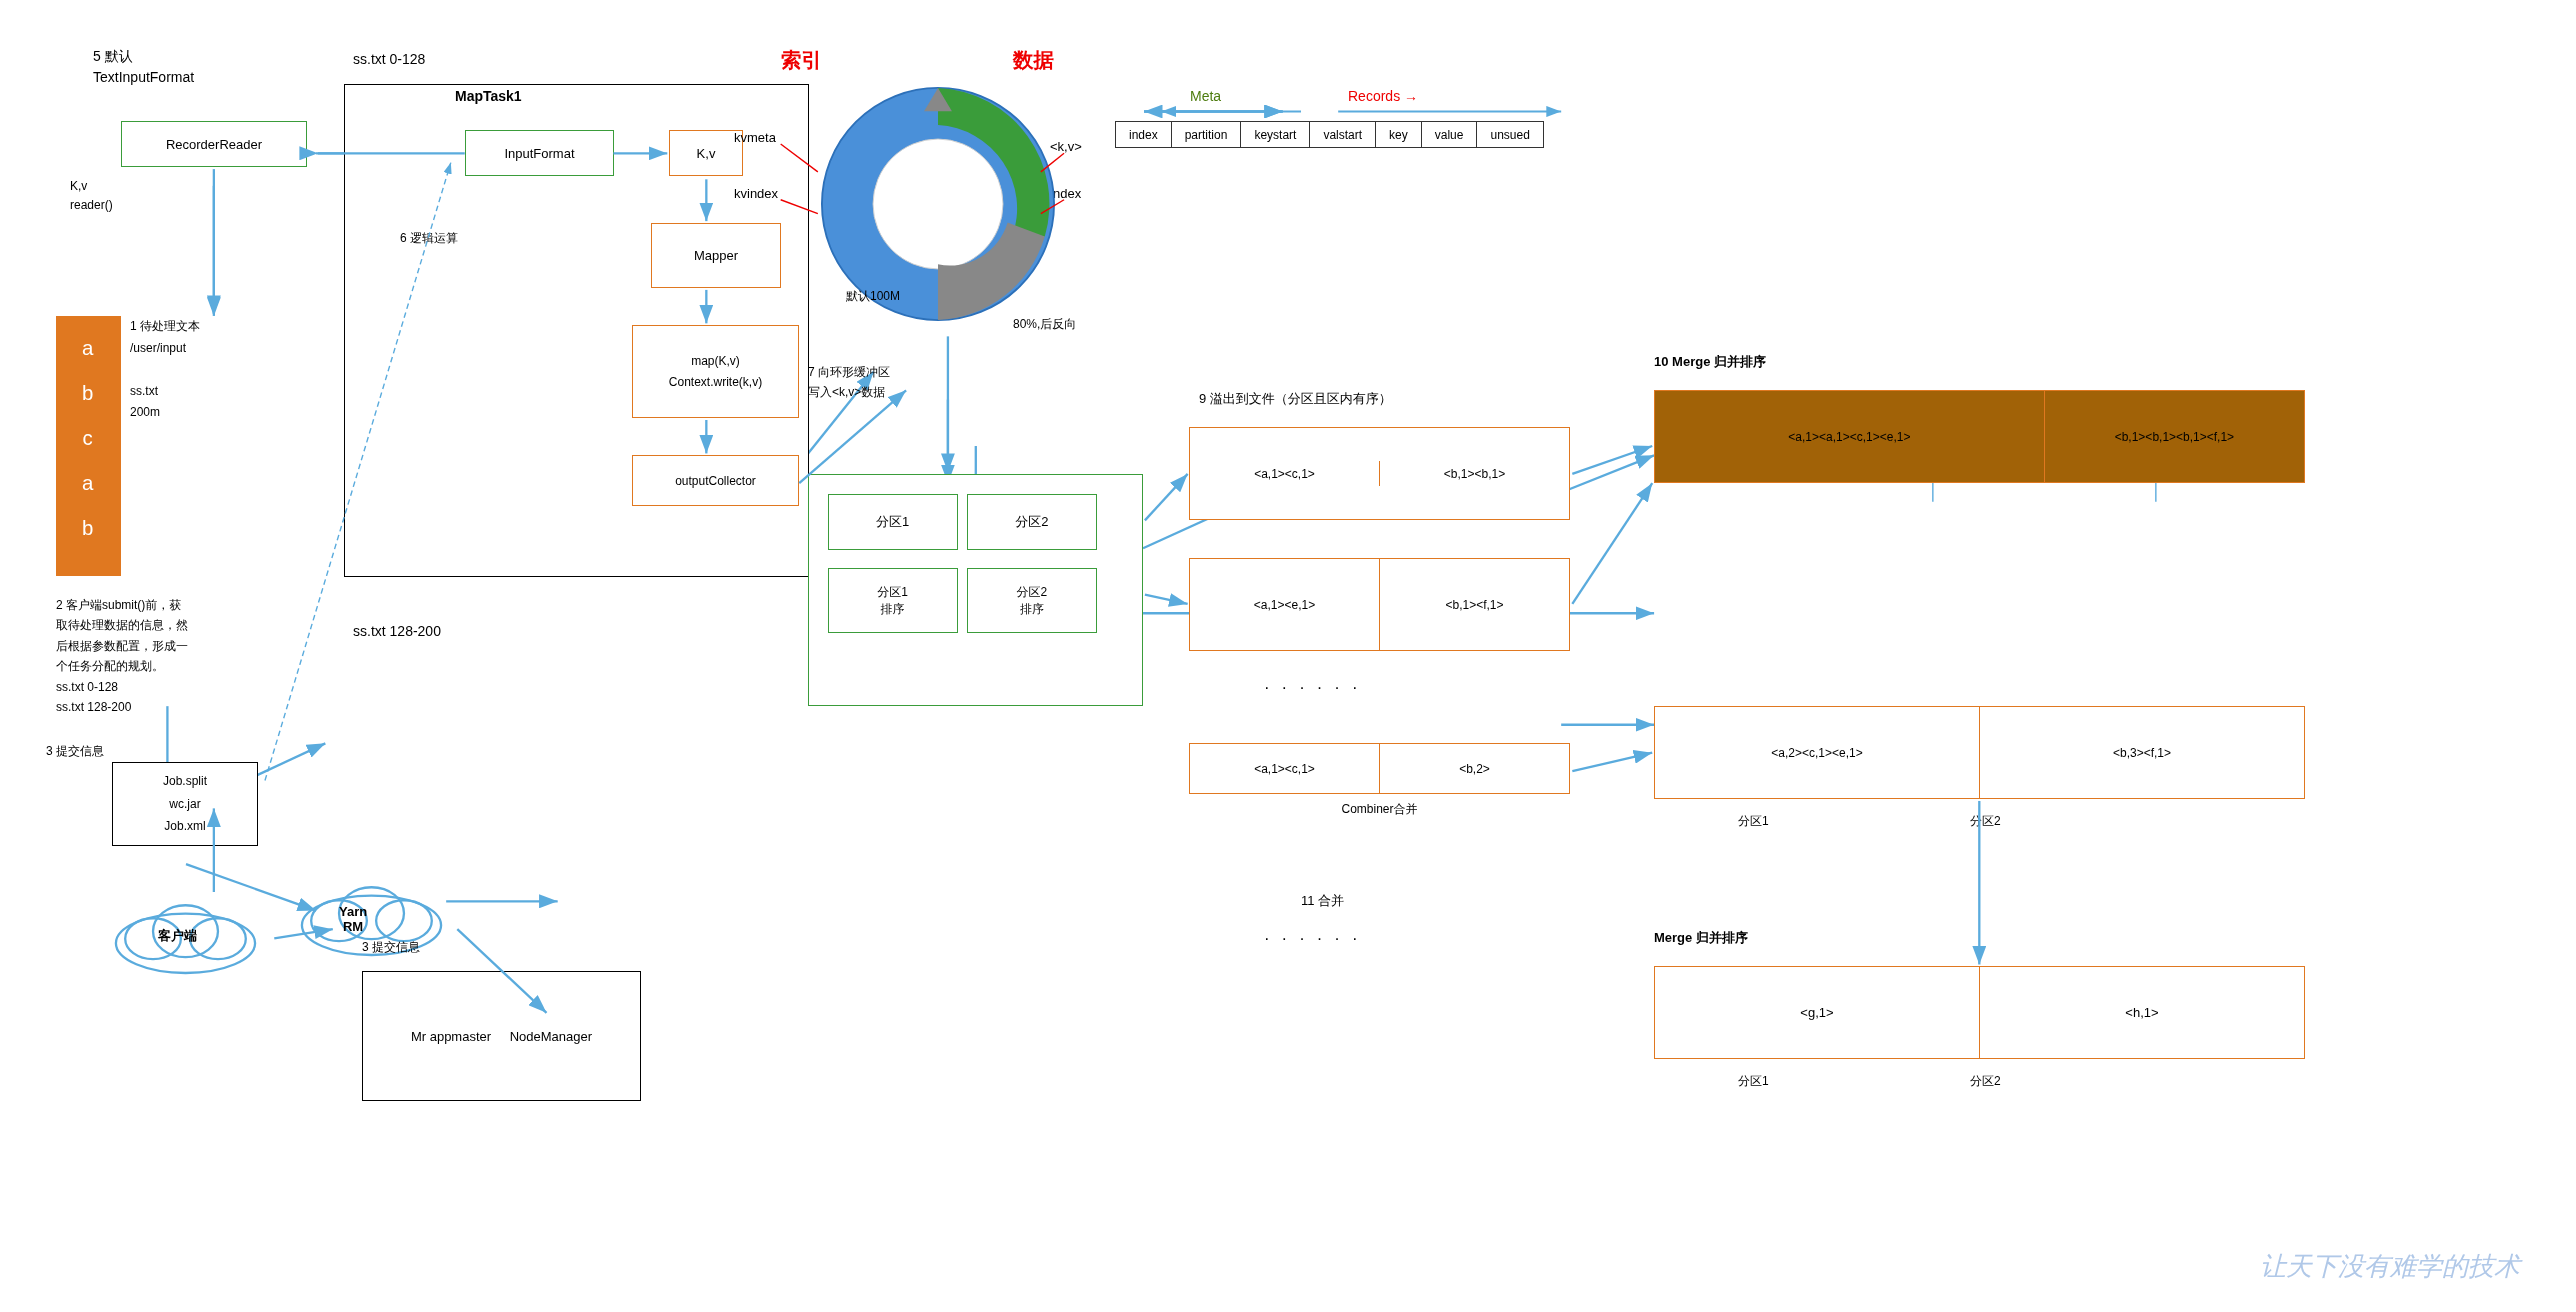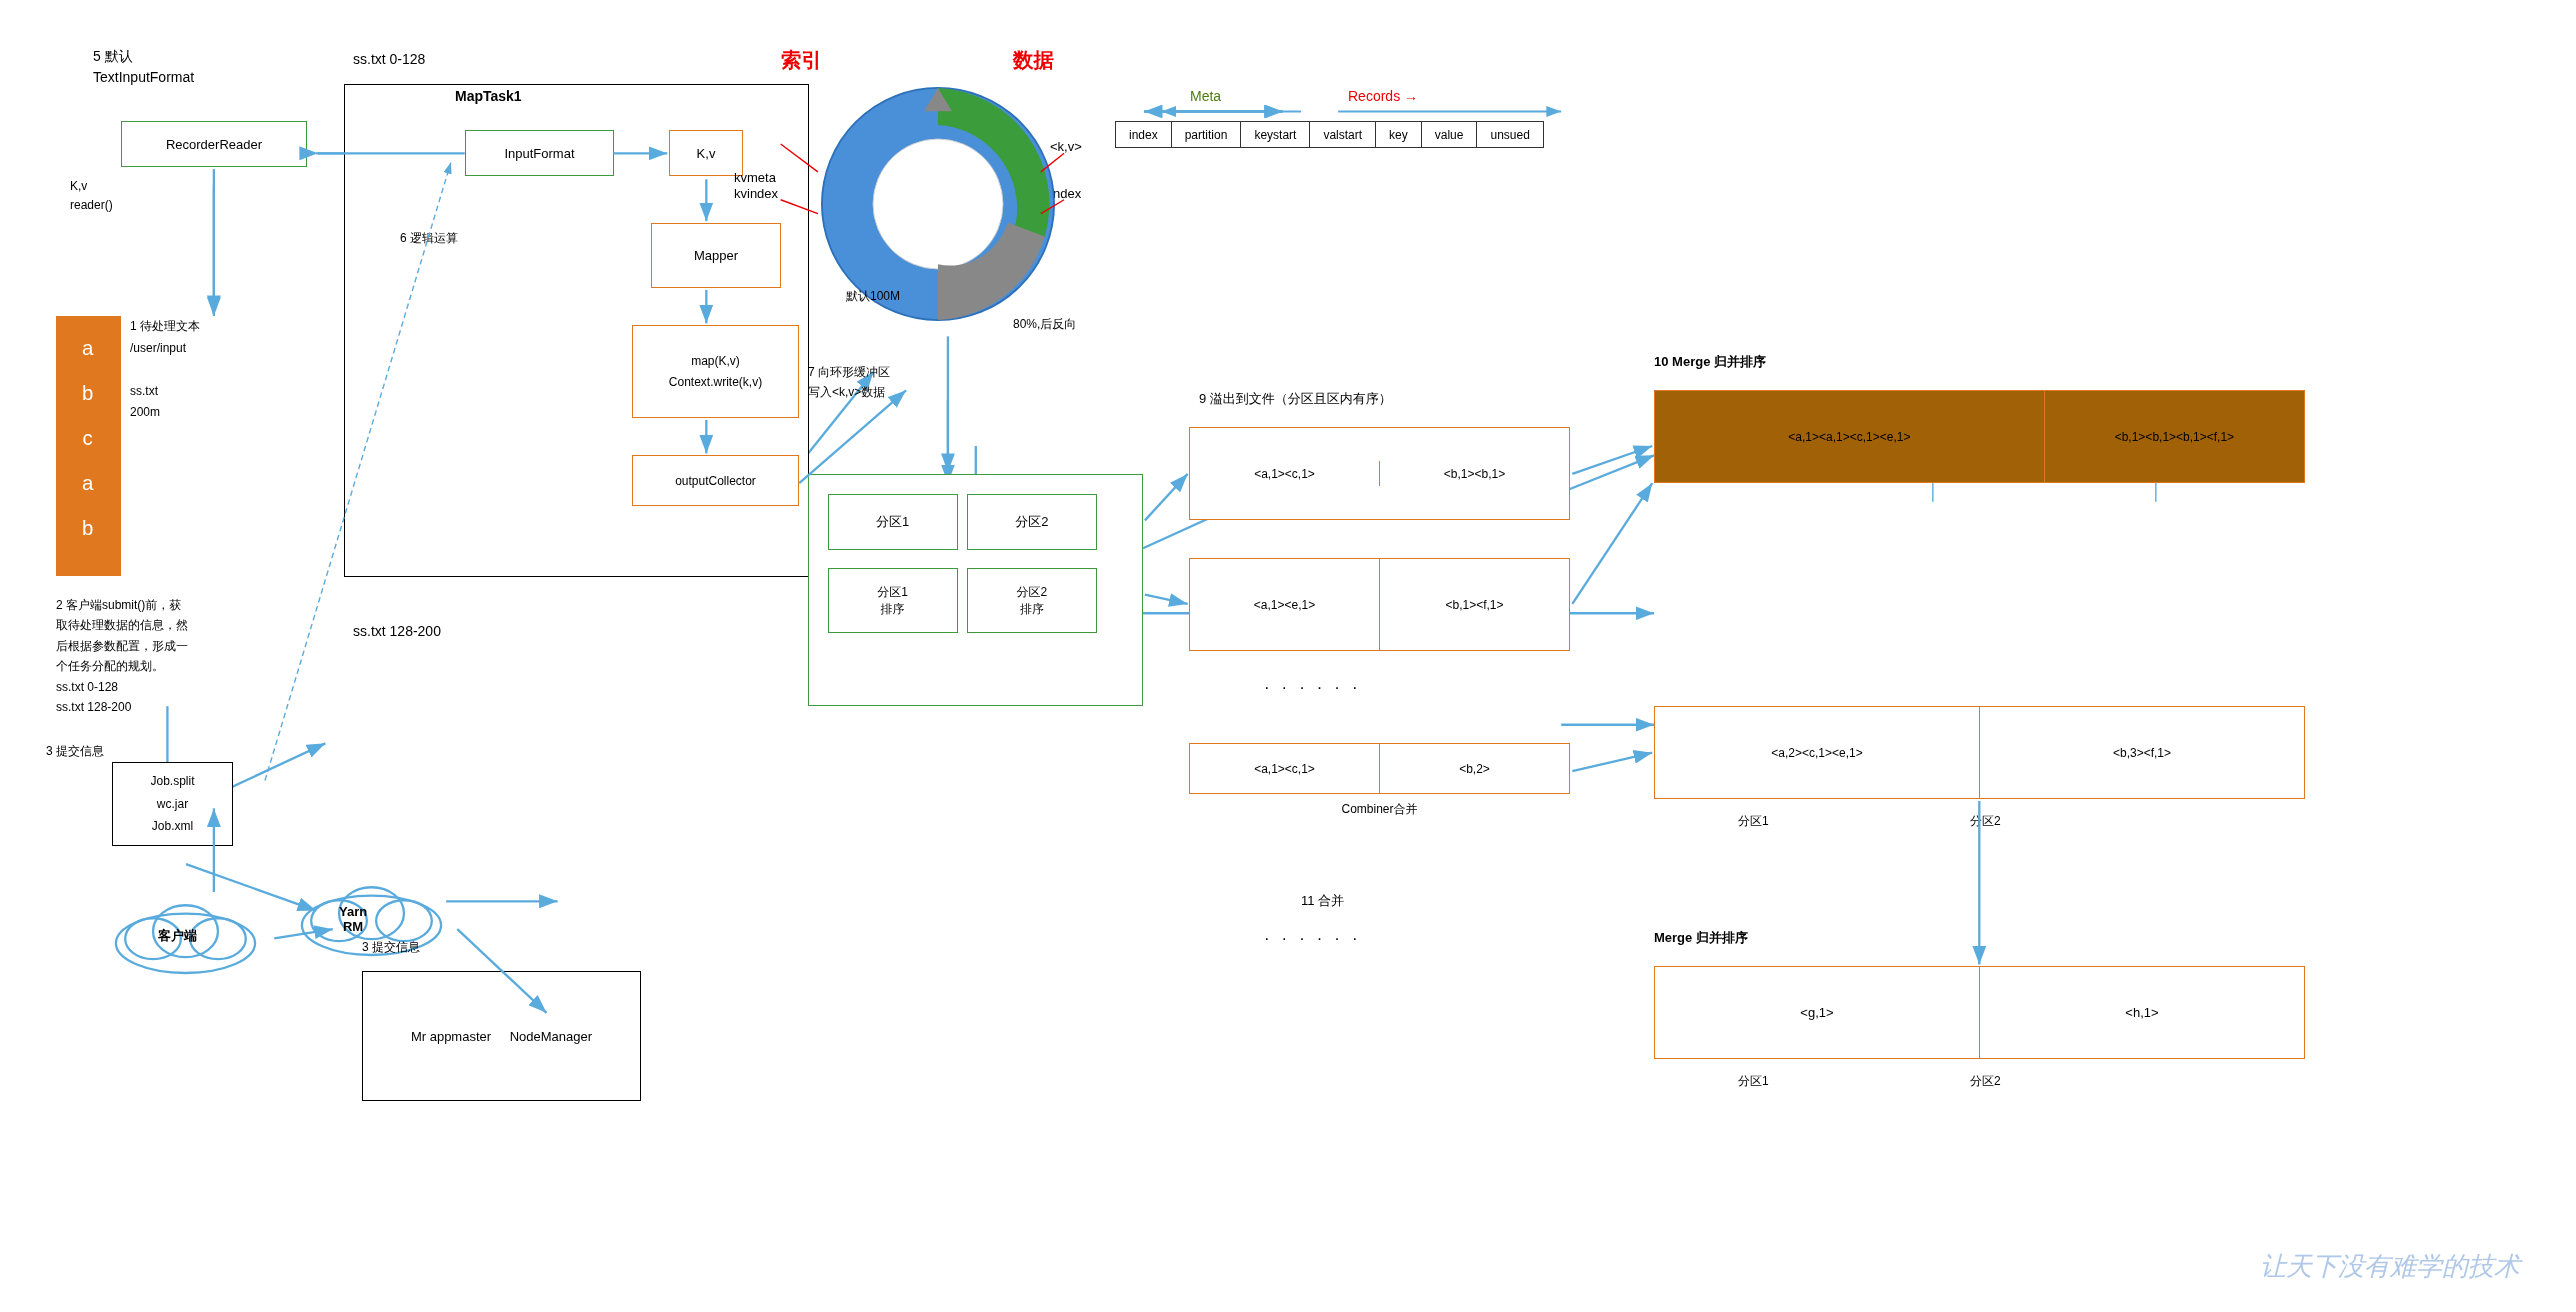--- a/index.html
+++ b/index.html
@@ -144,21 +144,21 @@
 
   <div class="abs label" style="left:130px; top:316px; font-size:12px; line-height:1.8;">
     1 待处理文本<br>/user/input<br><br>ss.txt<br>200m
   </div>
 
   <div class="abs label" style="left:56px; top:595px; font-size:12px; line-height:1.7; max-width:242px; white-space:normal;">
     2 客户端submit()前，获<br>取待处理数据的信息，然<br>后根据参数配置，形成一<br>个任务分配的规划。<br>ss.txt  0-128<br>ss.txt  128-200
   </div>
 
   <div class="abs label" style="left:46px; top:743px; font-size:12px;">3 提交信息</div>
-  <div class="abs box box-black" style="left:112px; top:762px; width:121px; height:84px; font-size:12px; flex-direction:column; line-height:1.9;">
+  <div class="abs box box-black" style="left:112px; top:762px; width:146px; height:84px; font-size:12px; flex-direction:column; line-height:1.9;">
     Job.split<br>wc.jar<br>Job.xml
   </div>
 
   <div class="abs" style="left:102px; top:892px;">
     <svg width="167" height="84" viewBox="0 0 180 90">
       <ellipse cx="90" cy="55" rx="75" ry="32" fill="none" stroke="#5aabdd" stroke-width="2.5"></ellipse>
       <ellipse cx="55" cy="50" rx="30" ry="22" fill="none" stroke="#5aabdd" stroke-width="2.5"></ellipse>
       <ellipse cx="125" cy="50" rx="30" ry="22" fill="none" stroke="#5aabdd" stroke-width="2.5"></ellipse>
       <ellipse cx="90" cy="42" rx="35" ry="28" fill="none" stroke="#5aabdd" stroke-width="2.5"></ellipse>
     </svg>
@@ -210,21 +210,21 @@
 
   <div class="abs box box-black" style="left:362px; top:971px; width:279px; height:130px; flex-direction:row; font-size:13px; gap:18.6px;">
     <span>Mr appmaster</span>
     <span>NodeManager</span>
   </div>
 
   <div class="abs text-red" style="left:781px; top:46px; font-size:20.4px; font-weight:bold;">索引</div>
 
   <div class="abs text-red" style="left:1013px; top:46px; font-size:20.4px; font-weight:bold;">数据</div>
 
-  <div class="abs text-red label" style="left:734px; top:130px; font-size:13px;margin-top:40px;">kvmeta</div>
+  <div class="abs text-red label" style="left:734px; top:130px; font-size:13px;">kvmeta</div>
   <div class="abs text-red label" style="left:734px; top:186px; font-size:13px;">kvindex</div>
 
   <div class="abs text-red label" style="left:1050px; top:139px; font-size:13px;">&lt;k,v&gt;</div>
   <div class="abs text-red label" style="left:1032px; top:186px; font-size:13px;">bufindex</div>
 
   <div class="abs" style="left:808px; top:74px; width:260px; height:260px;">
     <svg width="260" height="260" viewBox="0 0 280 280">
 
       <circle cx="140" cy="140" r="125" fill="#4a90d9" stroke="#2c70b9" stroke-width="2"></circle>
 

